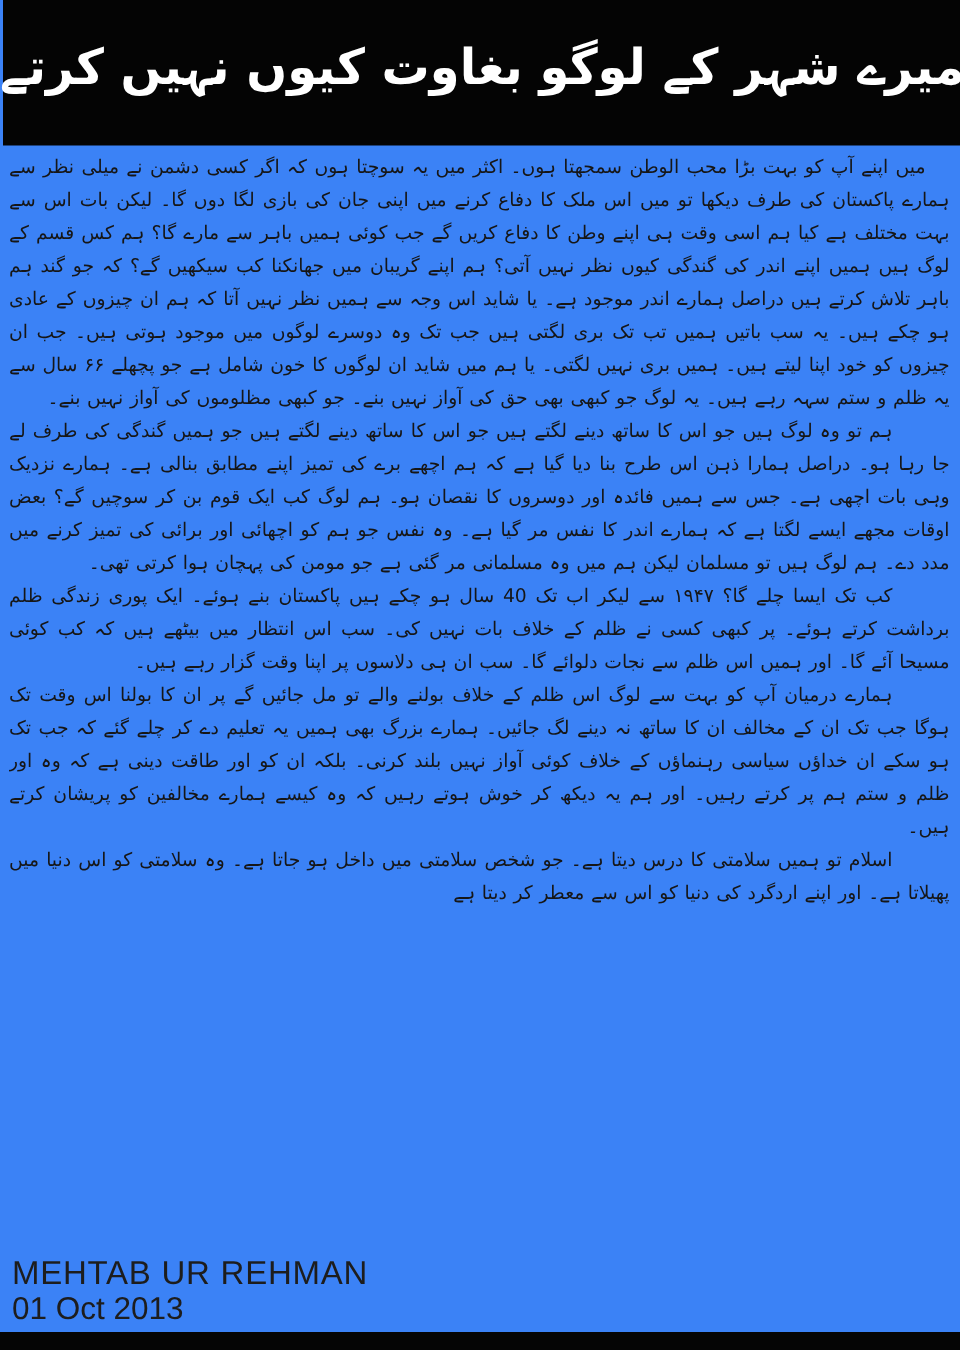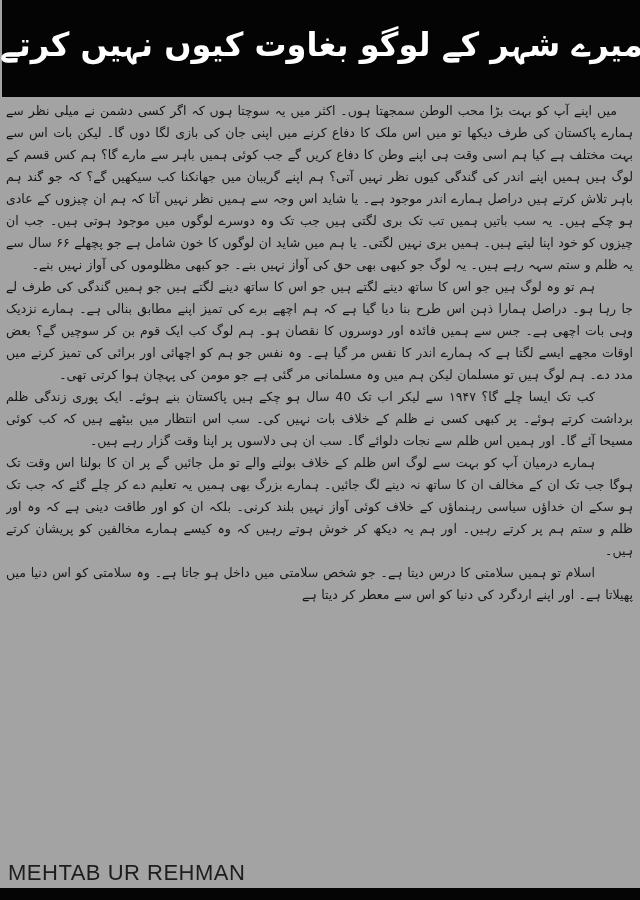--- a/index.html
+++ b/index.html
@@ -2,21 +2,21 @@
 <html lang="ur"><head>
 <meta charset="utf-8">
 <style>
   * { box-sizing: border-box; }
   html, body { margin: 0; padding: 0; background: #e8e8e8; }
   .page {
     position: relative;
     width: 640px;
     height: 900px;
     margin: 0 auto;
-    background: #a3a3a3;
+    background: #3b82f6;
     overflow: hidden;
     font-family: "DejaVu Sans", sans-serif;
   }
   
   .banner {
     position: absolute;
     top: 0; left: 2px; right: 0;
     height: 97px;
     background: #040404;
     display: flex;
@@ -86,17 +86,18 @@
   <main class="content">
     <p class="para first">میں اپنے آپ کو بہت بڑا محب الوطن سمجھتا ہوں۔ اکثر میں یہ سوچتا ہوں کہ اگر کسی دشمن نے میلی نظر سے ہمارے پاکستان کی طرف دیکھا تو میں اس ملک کا دفاع کرنے میں اپنی جان کی بازی لگا دوں گا۔ لیکن بات اس سے بہت مختلف ہے کیا ہم اسی وقت ہی اپنے وطن کا دفاع کریں گے جب کوئی ہمیں باہر سے مارے گا؟ ہم کس قسم کے لوگ ہیں ہمیں اپنے اندر کی گندگی کیوں نظر نہیں آتی؟ ہم اپنے گریبان میں جھانکنا کب سیکھیں گے؟ کہ جو گند ہم باہر تلاش کرتے ہیں دراصل ہمارے اندر موجود ہے۔ یا شاید اس وجہ سے ہمیں نظر نہیں آتا کہ ہم ان چیزوں کے عادی ہو چکے ہیں۔ یہ سب باتیں ہمیں تب تک بری لگتی ہیں جب تک وہ دوسرے لوگوں میں موجود ہوتی ہیں۔ جب ان چیزوں کو خود اپنا لیتے ہیں۔ ہمیں بری نہیں لگتی۔ یا ہم میں شاید ان لوگوں کا خون شامل ہے جو پچھلے ۶۶ سال سے یہ ظلم و ستم سہہ رہے ہیں۔ یہ لوگ جو کبھی بھی حق کی آواز نہیں بنے۔ جو کبھی مظلوموں کی آواز نہیں بنے۔</p>
     <p class="para">ہم تو وہ لوگ ہیں جو اس کا ساتھ دینے لگتے ہیں جو اس کا ساتھ دینے لگتے ہیں جو ہمیں گندگی کی طرف لے جا رہا ہو۔ دراصل ہمارا ذہن اس طرح بنا دیا گیا ہے کہ ہم اچھے برے کی تمیز اپنے مطابق بنالی ہے۔ ہمارے نزدیک وہی بات اچھی ہے۔ جس سے ہمیں فائدہ اور دوسروں کا نقصان ہو۔ ہم لوگ کب ایک قوم بن کر سوچیں گے؟ بعض اوقات مجھے ایسے لگتا ہے کہ ہمارے اندر کا نفس مر گیا ہے۔ وہ نفس جو ہم کو اچھائی اور برائی کی تمیز کرنے میں مدد دے۔ ہم لوگ ہیں تو مسلمان لیکن ہم میں وہ مسلمانی مر گئی ہے جو مومن کی پہچان ہوا کرتی تھی۔</p>
     <p class="para">کب تک ایسا چلے گا؟ ۱۹۴۷ سے لیکر اب تک 40 سال ہو چکے ہیں پاکستان بنے ہوئے۔ ایک پوری زندگی ظلم برداشت کرتے ہوئے۔ پر کبھی کسی نے ظلم کے خلاف بات نہیں کی۔ سب اس انتظار میں بیٹھے ہیں کہ کب کوئی مسیحا آئے گا۔ اور ہمیں اس ظلم سے نجات دلوائے گا۔ سب ان ہی دلاسوں پر اپنا وقت گزار رہے ہیں۔</p>
     <p class="para">ہمارے درمیان آپ کو بہت سے لوگ اس ظلم کے خلاف بولنے والے تو مل جائیں گے پر ان کا بولنا اس وقت تک ہوگا جب تک ان کے مخالف ان کا ساتھ نہ دینے لگ جائیں۔ ہمارے بزرگ بھی ہمیں یہ تعلیم دے کر چلے گئے کہ جب تک ہو سکے ان خداؤں سیاسی رہنماؤں کے خلاف کوئی آواز نہیں بلند کرنی۔ بلکہ ان کو اور طاقت دینی ہے کہ وہ اور ظلم و ستم ہم پر کرتے رہیں۔ اور ہم یہ دیکھ کر خوش ہوتے رہیں کہ وہ کیسے ہمارے مخالفین کو پریشان کرتے ہیں۔</p>
     <p class="para">اسلام تو ہمیں سلامتی کا درس دیتا ہے۔ جو شخص سلامتی میں داخل ہو جاتا ہے۔ وہ سلامتی کو اس دنیا میں پھیلاتا ہے۔ اور اپنے اردگرد کی دنیا کو اس سے معطر کر دیتا ہے</p>
   </main>
 
   <footer class="footer">
     <div class="author">MEHTAB UR REHMAN</div>
+    <div class="date">01 Oct 2013</div>
   </footer>
 
   <div class="bottom-bar"></div>
 
 </div>
 
 </body></html>

